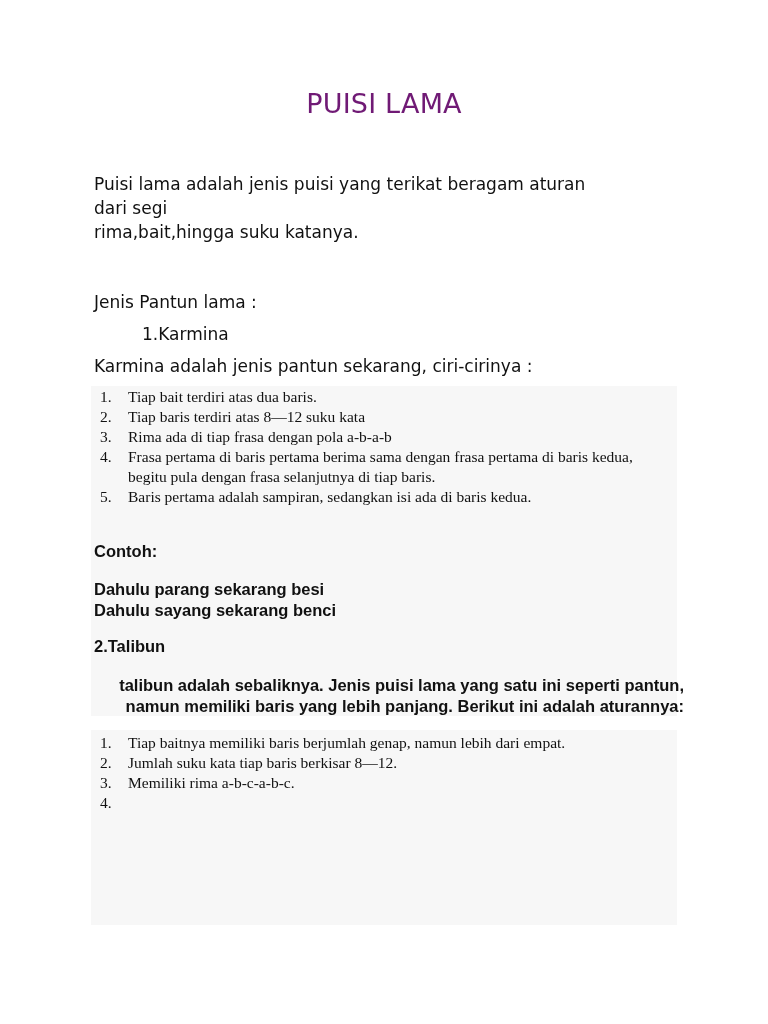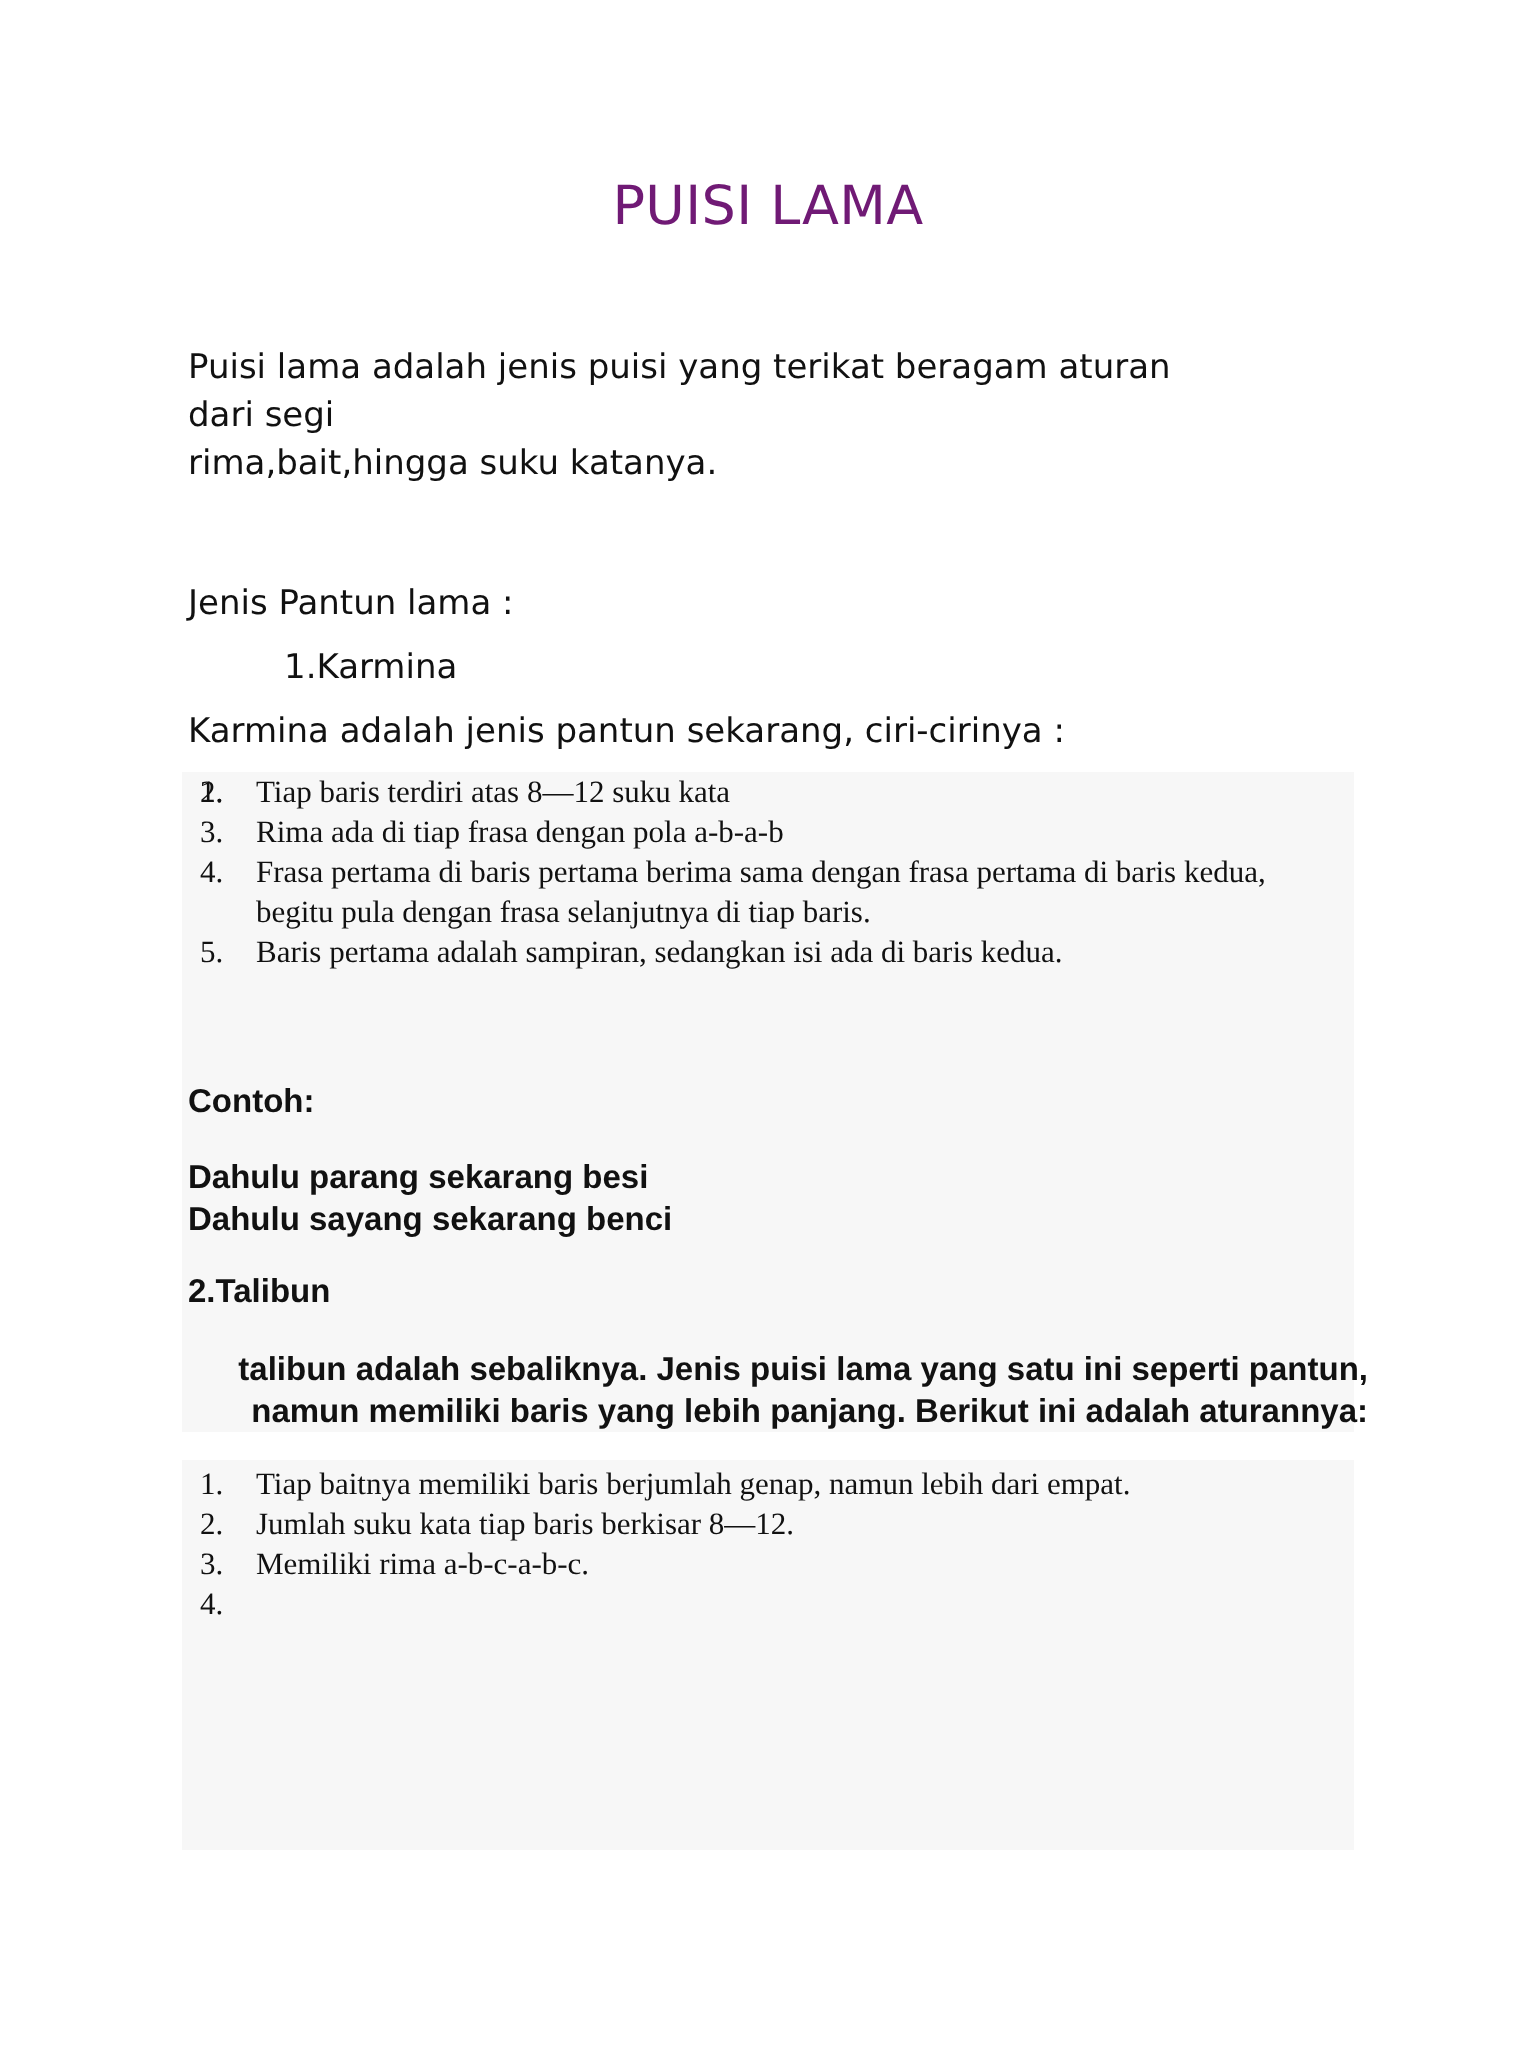--- a/index.html
+++ b/index.html
@@ -110,21 +110,21 @@
 
   <div class="cal jenis">Jenis Pantun lama :</div>
   <div class="cal karmina-h">1.Karmina</div>
   <div class="cal karmina-desc">Karmina adalah jenis pantun sekarang, ciri-cirinya :</div>
 
   <div class="graybox box1"></div>
   <div class="graybox box2"></div>
   <div class="graybox box3"></div>
 
   <ol class="serif-list list1">
-    <li><span class="num">1.</span></li>
+    <li><span class="num">1.</span><span>Tiap bait terdiri atas dua baris.</span></li>
     <li><span class="num">2.</span><span>Tiap baris terdiri atas 8—12 suku kata</span></li>
     <li><span class="num">3.</span><span>Rima ada di tiap frasa dengan pola a-b-a-b</span></li>
     <li><span class="num">4.</span><span>Frasa pertama di baris pertama berima sama dengan frasa pertama di baris kedua, begitu pula dengan frasa selanjutnya di tiap baris.</span></li>
     <li><span class="num">5.</span><span>Baris pertama adalah sampiran, sedangkan isi ada di baris kedua.</span></li>
   </ol>
 
   <div class="sans contoh">Contoh:</div>
   <div class="sans example">
     <div>Dahulu parang sekarang besi</div>
     <div>Dahulu sayang sekarang benci</div>

